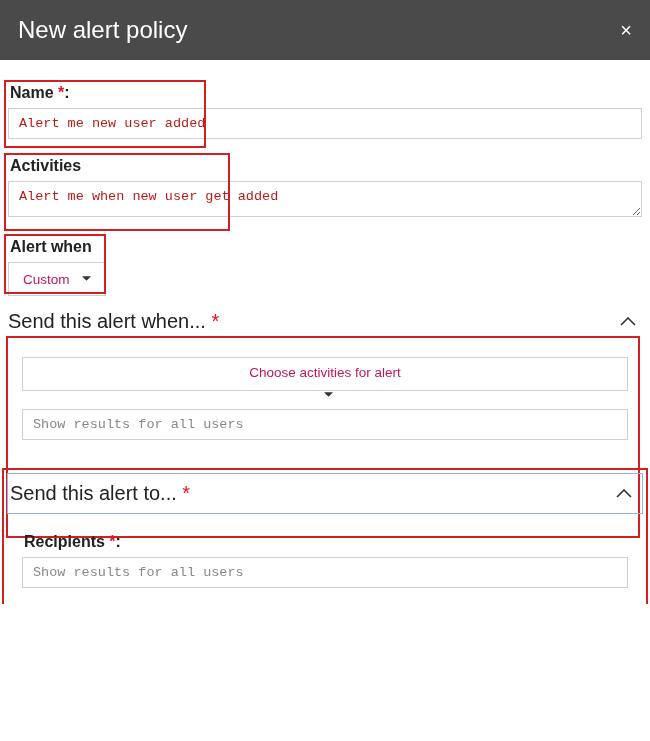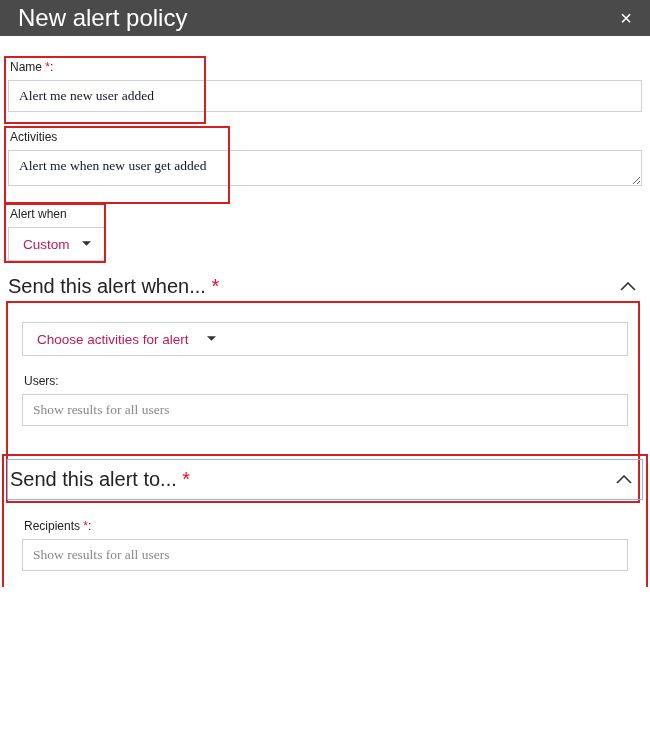--- a/index.html
+++ b/index.html
@@ -7,21 +7,21 @@
       margin: 0;
       font-family: "Segoe UI", "Segoe UI Web", -apple-system, BlinkMacSystemFont, Arial, sans-serif;
       font-size: 14px;
       color: #333;
       background: #fff;
       width: 650px;
     }
     .header {
       background: #4a4a4a;
       color: #fff;
-      padding: 4px 18px;
+      padding: 16px 18px;
       display: flex;
       justify-content: space-between;
       align-items: center;
     }
     .header h1 {
       font-size: 24px;
       font-weight: 300;
       margin: 0;
     }
     .close-x {
@@ -30,50 +30,51 @@
       cursor: pointer;
       color: #fff;
     }
     .body-pad {
       padding: 24px 8px 8px 8px;
     }
     .group {
       margin-bottom: 18px;
     }
     .label {
-      font-size: 12px;
+      font-size: 16px;
       color: #222;
       margin-bottom: 6px;
       display: block;
       padding-left: 2px;
+      font-weight: bold;
     }
     input[type=text].txt, textarea.txt, input.txt-users {
       width: 100%;
       border: 1px solid #d0d0d0;
       padding: 7px 10px;
-      font-family: Liberation Serif, serif;
+      font-family: Liberation Mono, monospace;
       font-size: 13.5px;
-      color: #0f172a;
+      color: #b91c1c;
       background: #fff;
       outline: none;
     }
     textarea.txt { resize: both; height: 36px; }
     .dropdown {
       border: 1px solid #d0d0d0;
       padding: 7px 14px;
       font-size: 13.5px;
       color: #be185d;
       background: #fff;
       display: inline-flex;
       align-items: center;
       gap: 12px;
       cursor: pointer;
       height: 34px;
     }
-    .dropdown.full { width: 100%; justify-content: flex-start; }
+    .dropdown.full { width: 100%; justify-content: flex-start; flex-direction: column; }
     .dropdown.full .caret { margin-left: 6px; }
     .caret-svg { width: 9px; height: 6px; flex: none; }
     .overlay-red {
       border: 2px solid #d21f1f;
       position: absolute;
       pointer-events: none;
     }
     .section-head {
       display: flex;
       justify-content: space-between;
@@ -142,21 +143,20 @@
     <div class="inner">
       <div class="group">
         <div class="dropdown full">
           <span>Choose activities for alert</span>
           <svg class="caret-svg caret" viewBox="0 0 10 6">
               <path d="M0 0 L5 5 L10 0 Z" fill="#333"></path>
             </svg>
         </div>
       </div>
       <div class="group" style="margin-bottom:6px;">
-        <span class="label">Users:</span>
         <input type="text" class="txt txt-users" placeholder="Show results for all users" style="">
       </div>
     </div>
     <div class="overlay-red" style="left:-2px; top:30px; width:634px; height:202px;"></div>
   </div>
 
   <div style="height:18px;"></div>
 
   <div class="rel">
     <div class="overlay-red" style="left:-6px; top:-6px; width:646px; height:146px;"></div>

